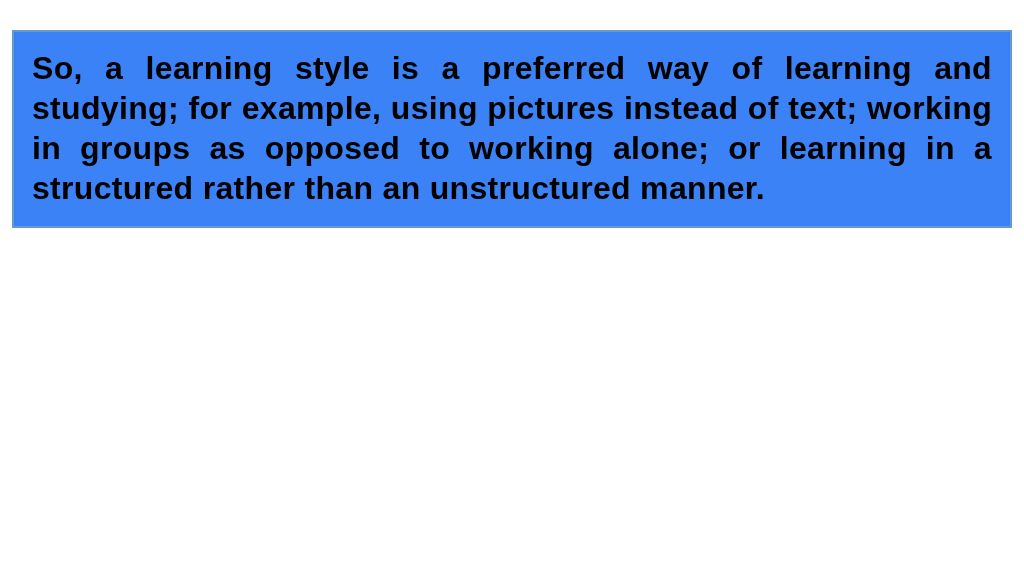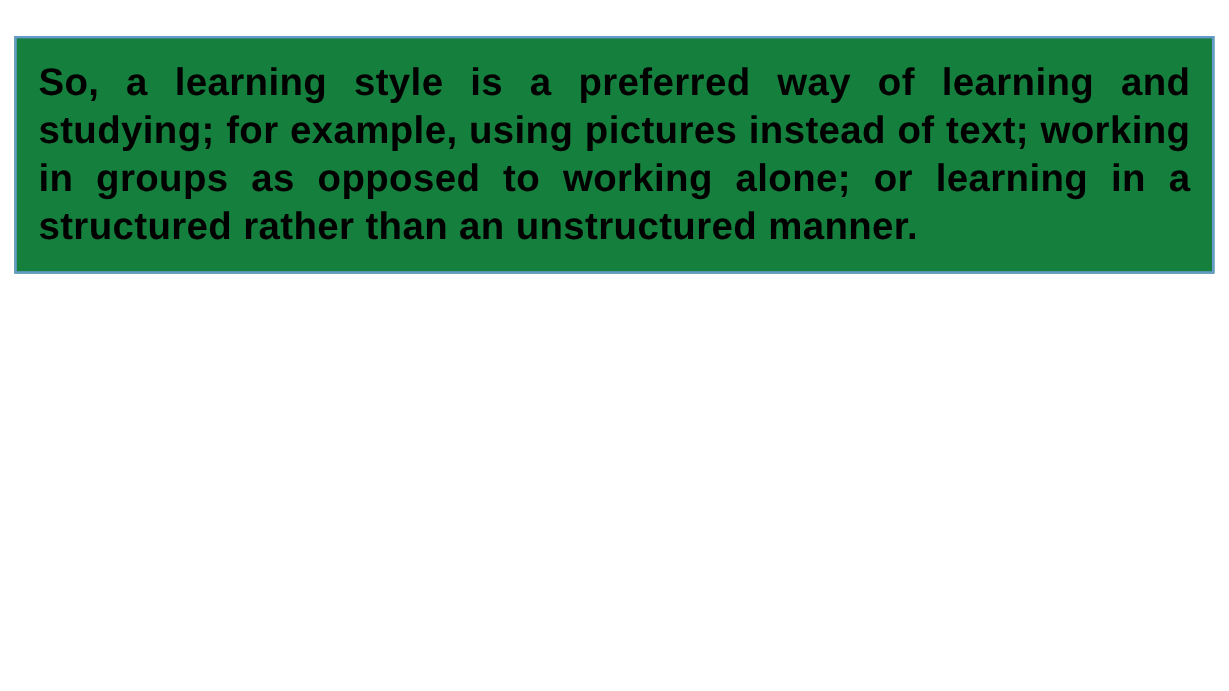--- a/index.html
+++ b/index.html
@@ -16,21 +16,21 @@
       align-items: flex-start;
       justify-content: center;
       padding: 30px 10px 10px 10px;
       font-family: 'Times New Roman', Times, serif;
     }
 
     .text-box {
       border: 2px solid #6699cc;
       padding: 16px 18px 18px 18px;
       width: 1000px;
-      background-color: #15803d;
+      background-color: #3b82f6;
     }
 
     .main-text {
       font-size: 32px;
       font-weight: 900;
       font-family: 'Arial Black', 'Arial Bold', Arial, sans-serif;
       color: #000000;
       line-height: 1.25;
       text-align: justify;
       letter-spacing: 0.01em;

